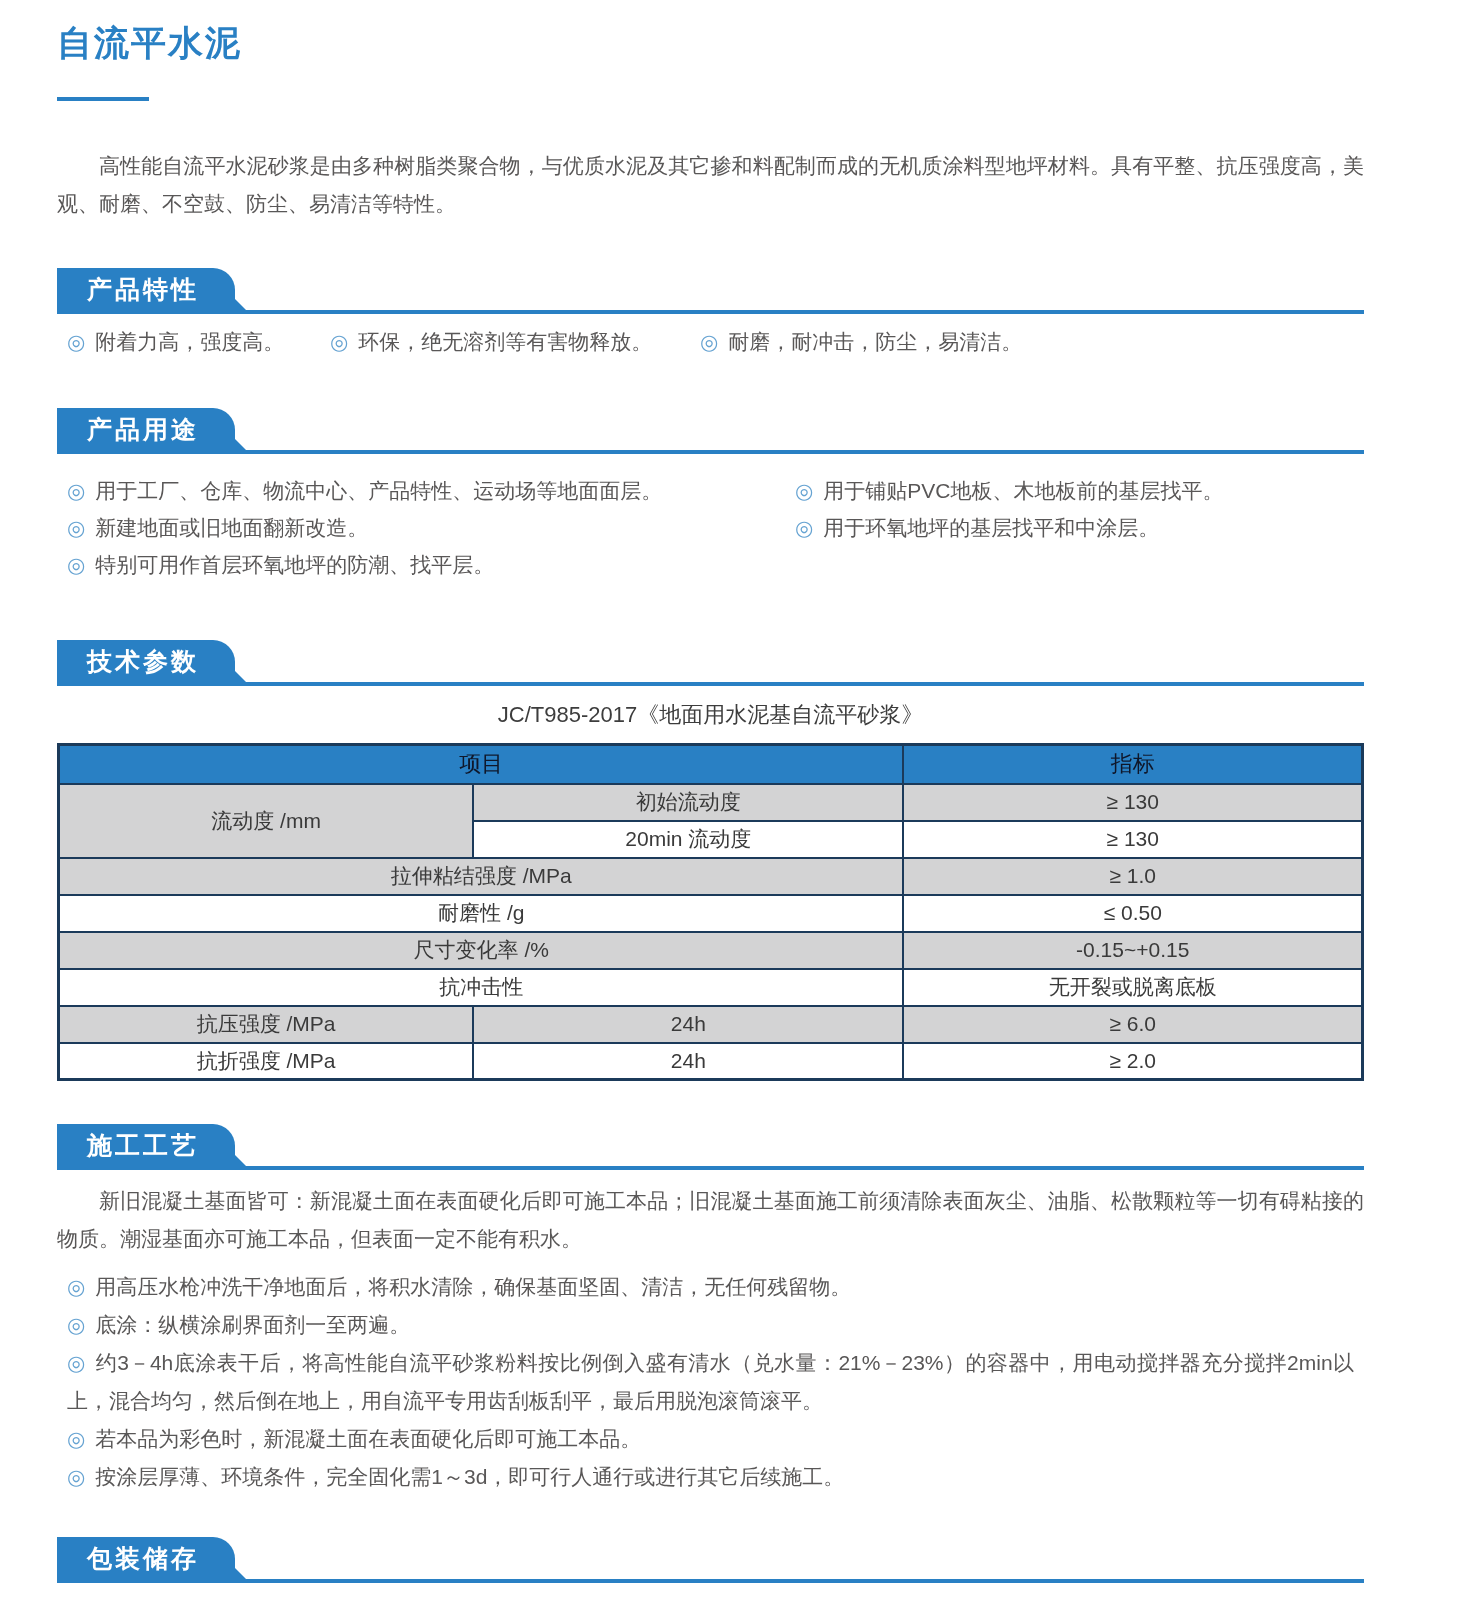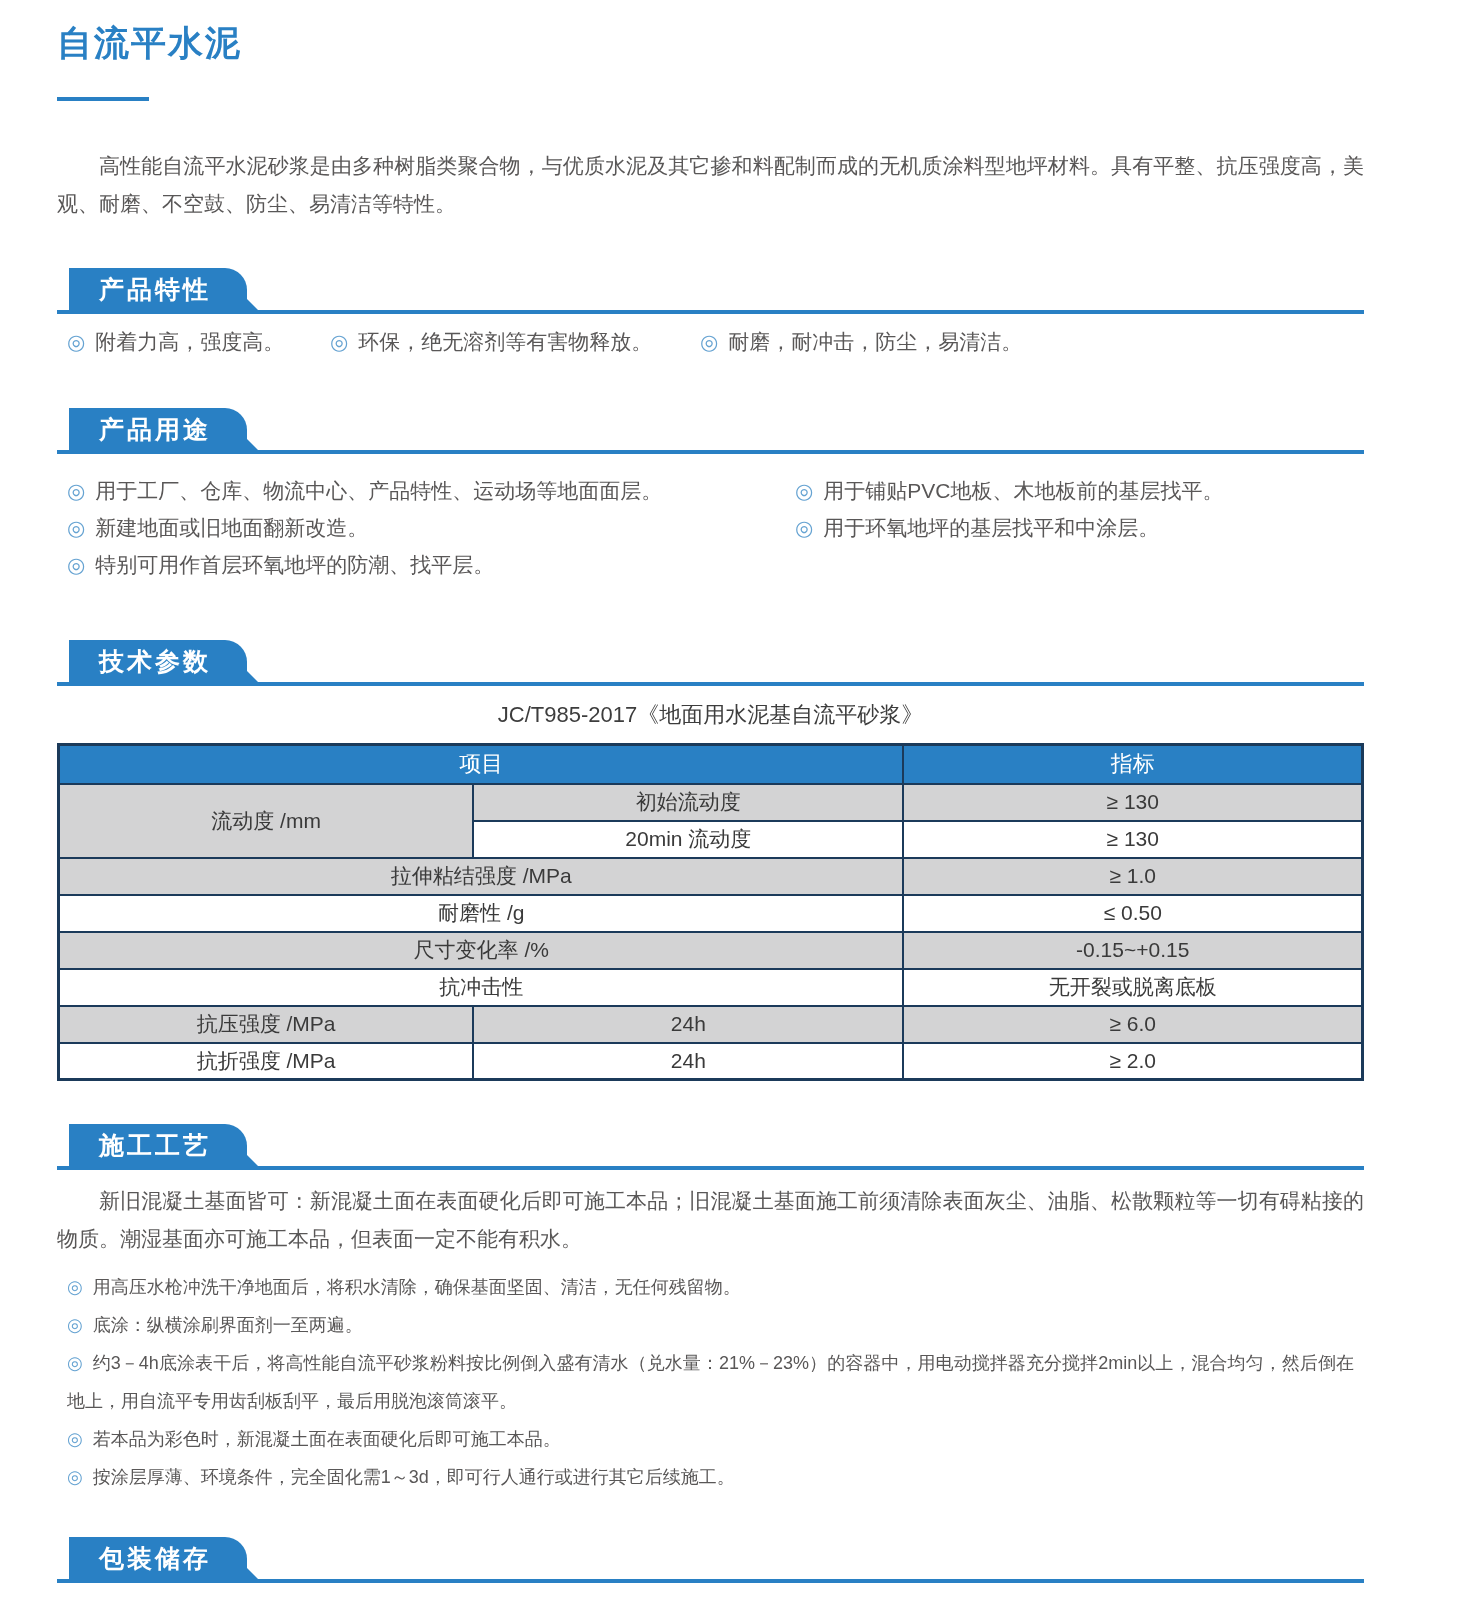--- a/index.html
+++ b/index.html
@@ -19,21 +19,21 @@
   .page { width: 1420px; height: 1600px; padding: 14px 56px 0 57px; overflow: hidden; }
 
   .title { color: var(--blue); font-size: 35px; font-weight: bold; letter-spacing: 2px; margin: 6px 0 0 0; }
   .title-underline { width: 92px; height: 4px; background: var(--blue); margin-top: 30px; }
 
   .intro { font-size: 21px; line-height: 38px; text-align: justify; text-indent: 2em; margin: 46px 0 0 0; }
 
   .banner { position: relative; height: 47px; }
   .banner-line { position: absolute; left: 0; right: 0; bottom: 0; height: 4px; background: var(--blue); }
   .tab {
-    position: absolute; left: 12px; bottom: 0; height: 46px;
+    position: absolute; left: 0; bottom: 0; height: 46px;
     background: var(--blue); border-radius: 0 22px 0 0;
     color: #fff; font-size: 25px; font-weight: bold; letter-spacing: 3px;
     display: flex; align-items: center; padding: 0 36px 4px 30px;
   }
   .tab::after {
     content: ""; position: absolute; right: -15px; bottom: 0;
     width: 0; height: 0; border-bottom: 15px solid var(--blue); border-right: 15px solid transparent;
   }
 
   ul { list-style: none; margin: 10px; padding: 0; }
@@ -47,34 +47,34 @@
 
   .uses-banner { margin-top: 46px; }
   .uses-cols { display: flex; margin-top: 8px; }
   .uses-left { flex: 0 0 708px; }
   .uses-left li, .uses-right li { line-height: 37px; }
 
   .specs-banner { margin-top: 46px; }
   .spec-caption { text-align: center; font-size: 22px; color: #3d3d3d; margin-top: 14px; }
   .spec-table { width: 100%; border-collapse: collapse; table-layout: fixed; margin-top: 13px; border: 3px solid var(--border-navy); }
   .spec-table th {
-    background: var(--blue); color: #ffffff; font-weight: normal; font-size: 22px;
+    background: var(--blue); color: #0f172a; font-weight: normal; font-size: 22px;
     height: 39px; border: 2px solid var(--border-navy); text-align: center; padding: 0;
   }
   .spec-table td {
     font-size: 21px; color: #3a3a3a; text-align: center; height: 37px;
     border: 2px solid var(--border-navy); padding: 0 8px;
   }
   tr.gray td { background: var(--row-gray); }
   tr.white td { background: #ffffff; }
   td.force-gray { background: var(--row-gray) !important; }
 
   .process-banner { margin-top: 42px; }
   .process-para { font-size: 21px; line-height: 38px; text-align: justify; text-indent: 2em; margin: 12px 0 0 0; }
-  .process-list li { font-size: 18px; line-height: 38px; text-align: justify; }
+  .process-list li { font-size: 21px; line-height: 38px; text-align: justify; }
 
   .packaging-banner { margin-top: 40px; }
   .packaging-list { margin-top: 16px; }
 </style>
 </head>
 <body>
 
 <div class="page">
 
   <h1 class="title">自流平水泥</h1>

